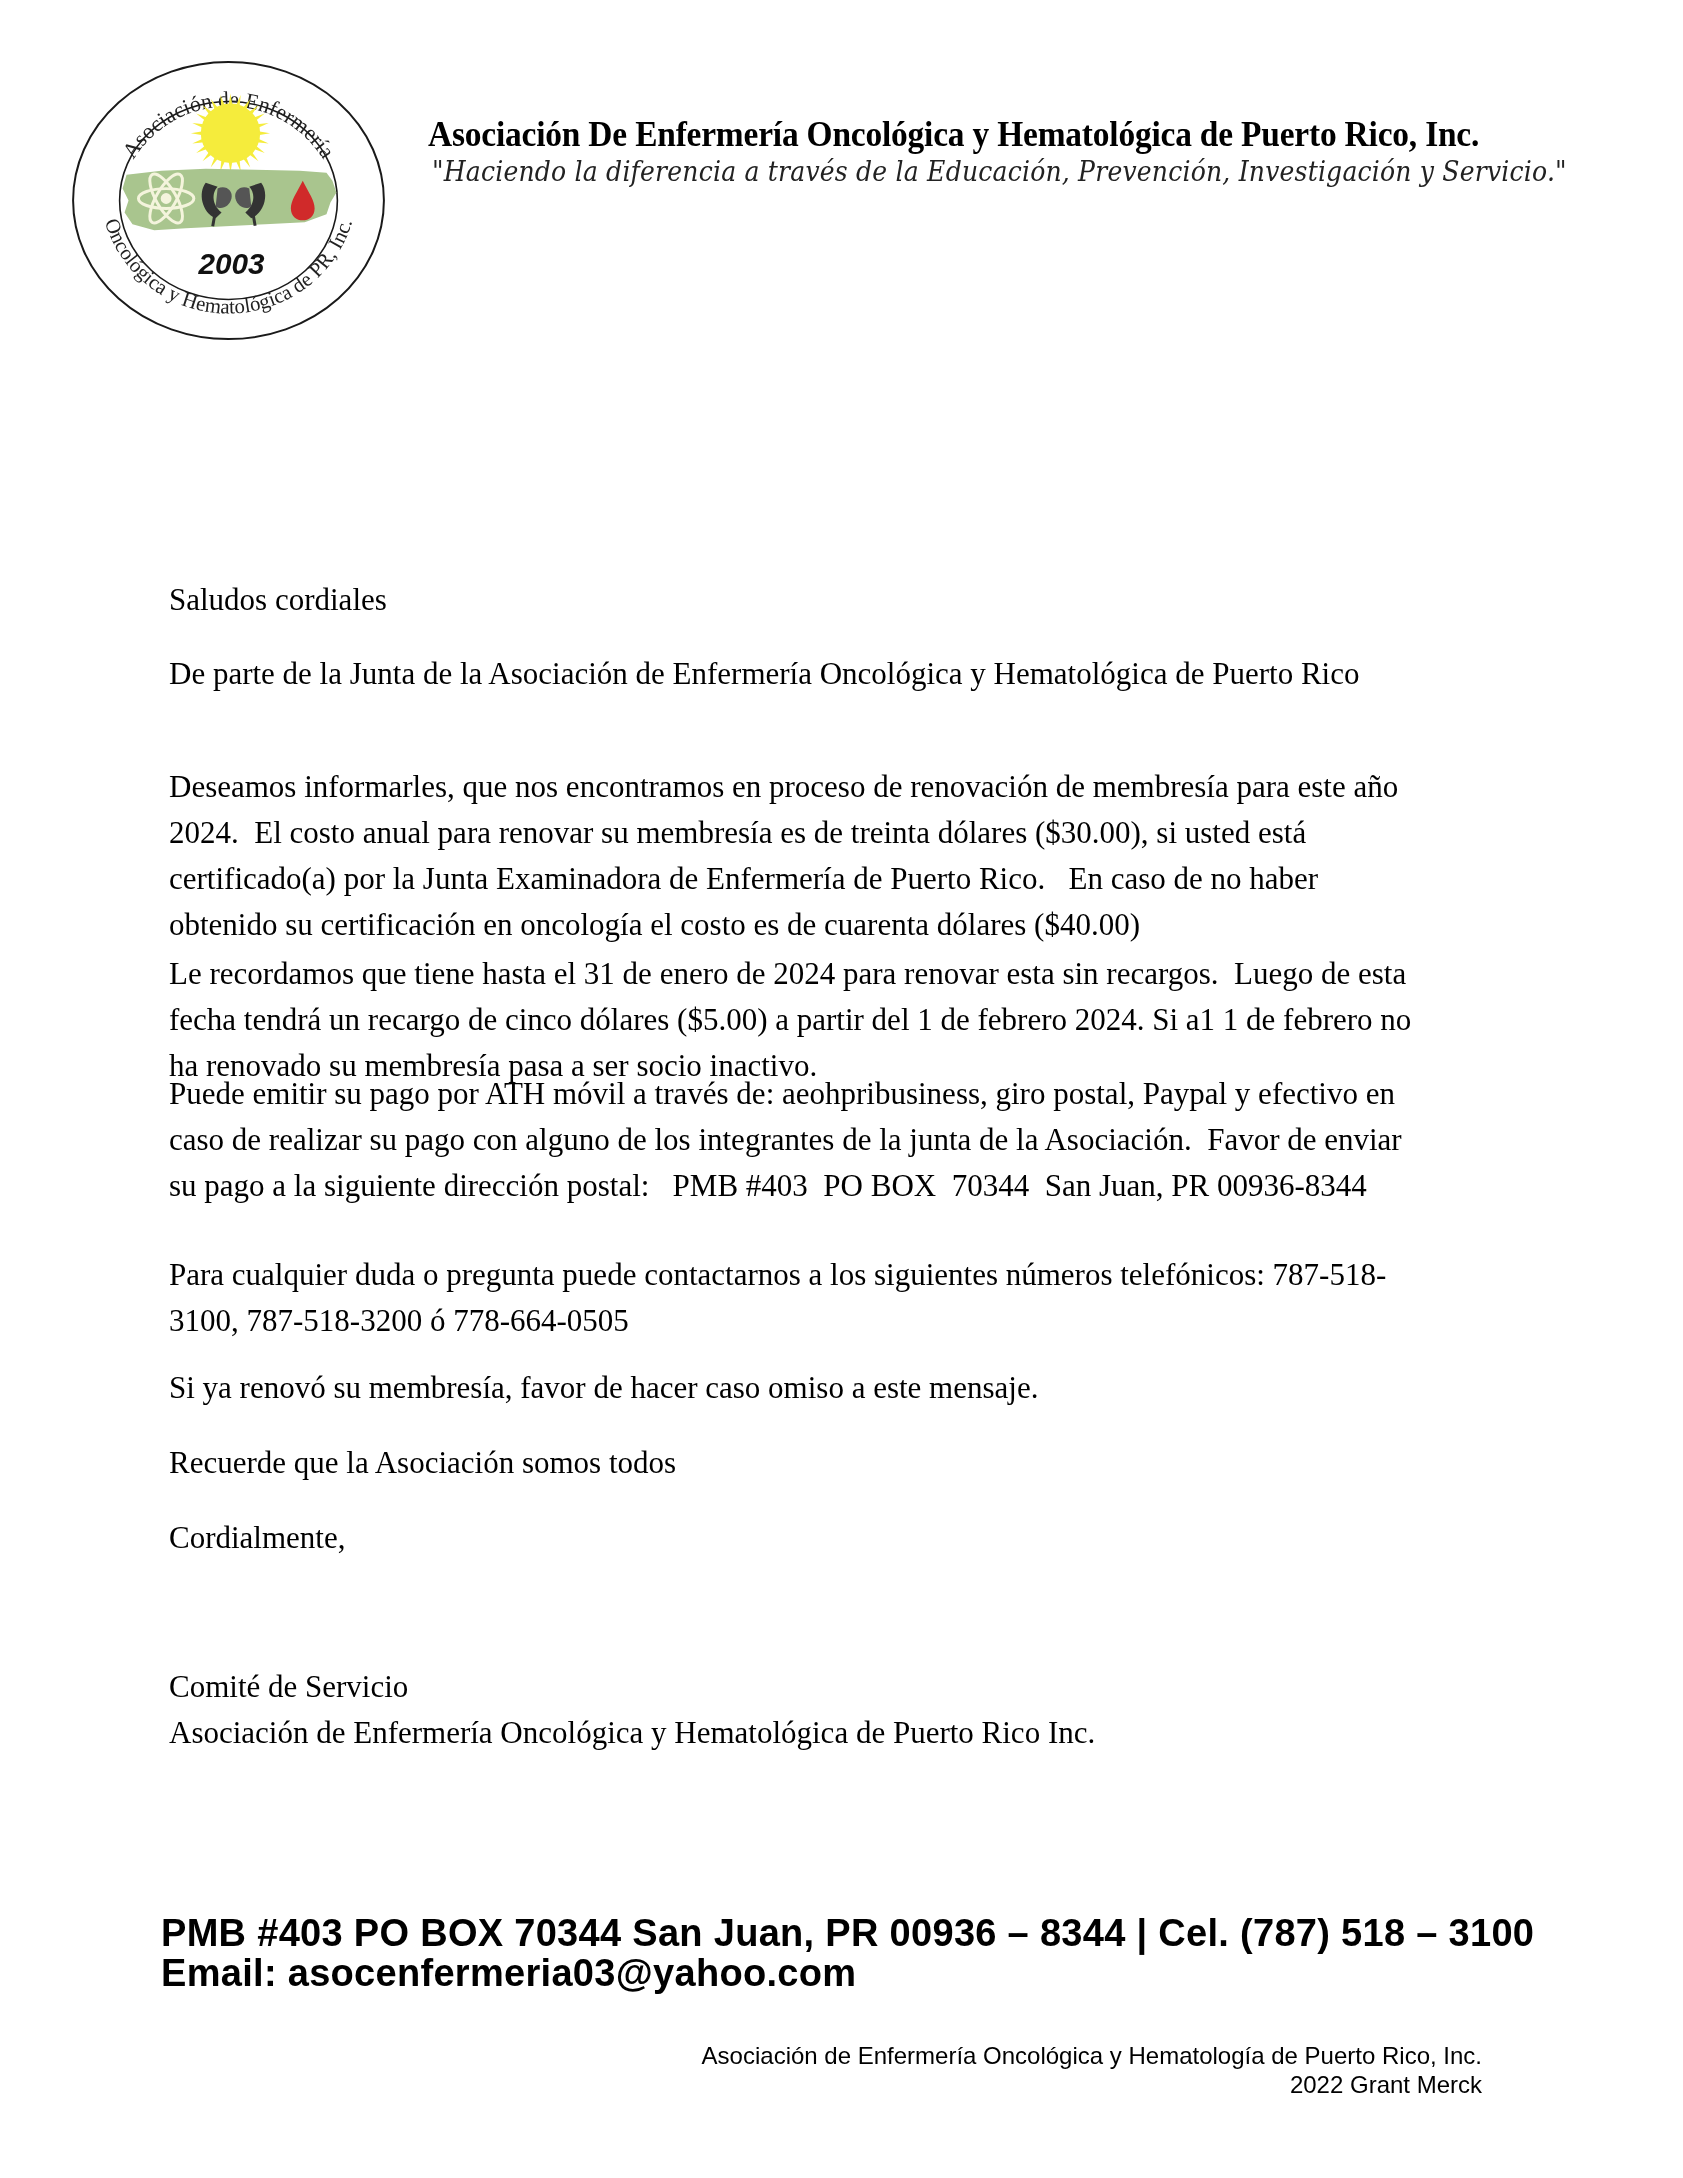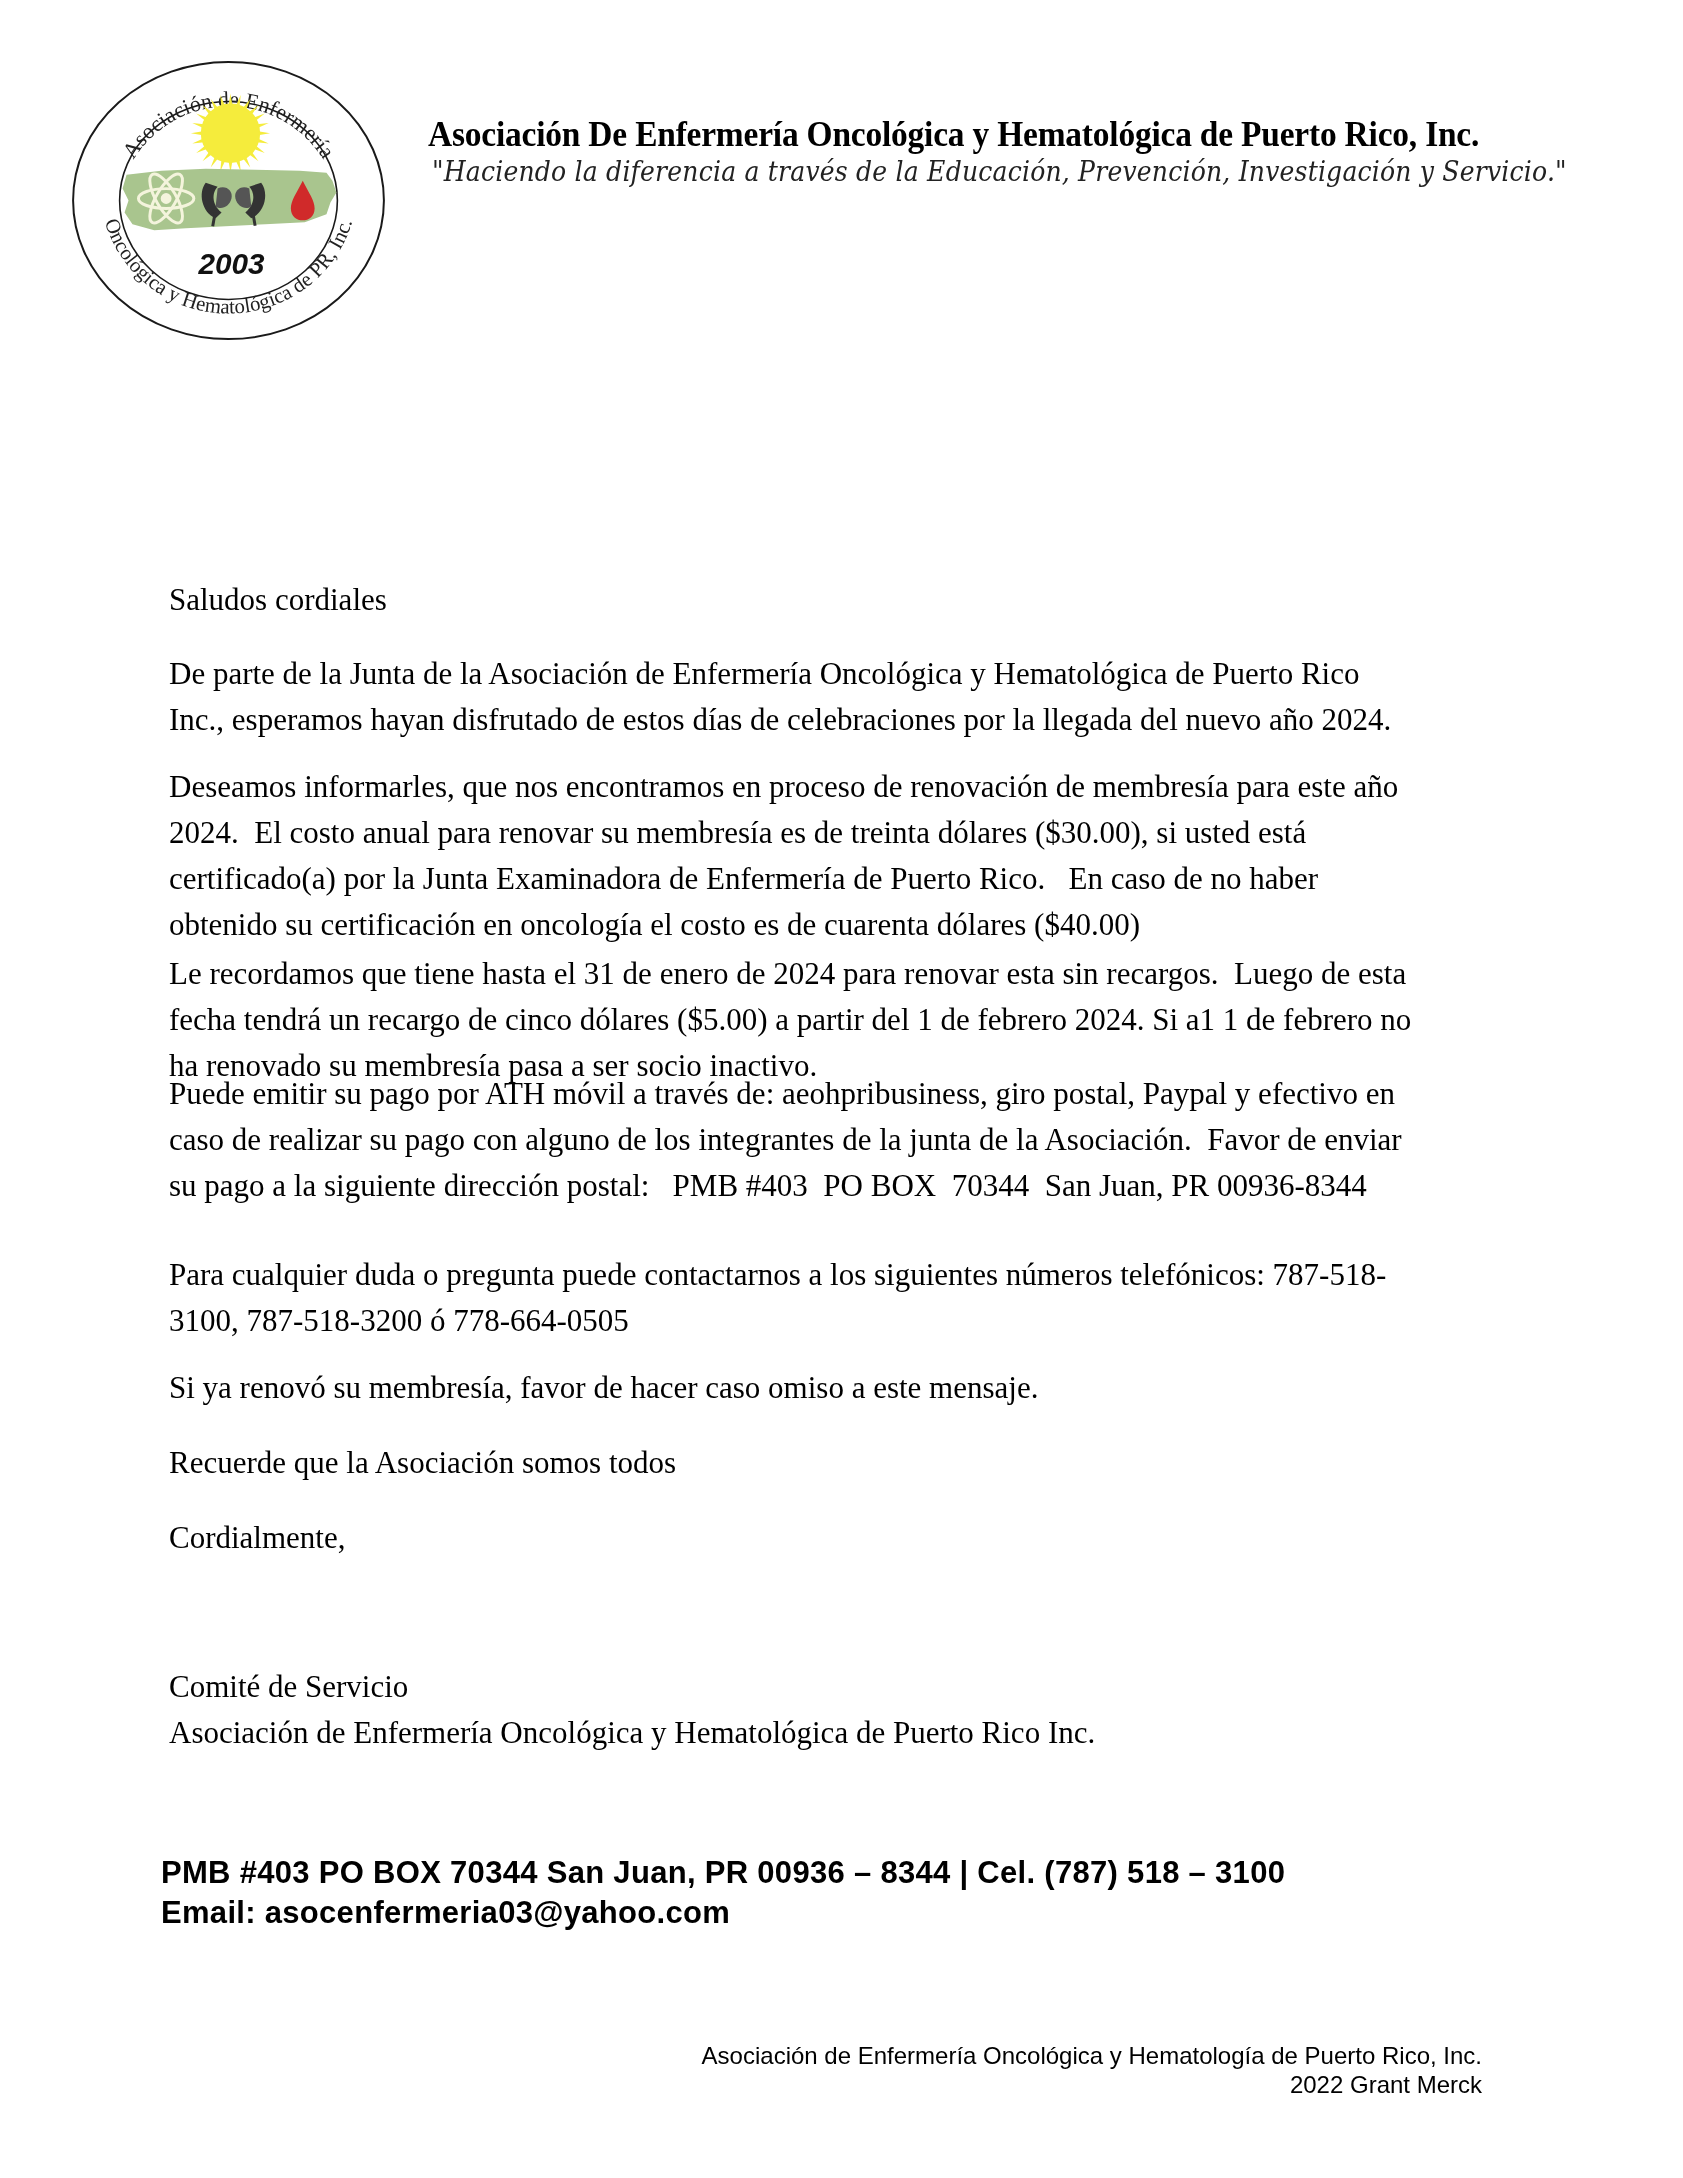--- a/index.html
+++ b/index.html
@@ -18,21 +18,21 @@
     font-family: "DejaVu Serif", serif; font-style: italic; font-size: 27px;
     color: #222; letter-spacing: 0.2px; transform: scaleX(0.93); transform-origin: left center;
   }
 
   
   .letter { left: 161px; width: 1332px; font-family: "Liberation Serif", serif; font-size: 31px; line-height: 38px; }
   .letter p { margin: 8px; }
   .nowrap { white-space: pre; }
 
   
-  #footer-contact { left: 161px; top: 1853px; font-family: "Liberation Sans", sans-serif; font-weight: bold; font-size: 31px; line-height: 40px; white-space: nowrap; letter-spacing: 0.3px; }
+  #footer-contact { left: 161px; top: 1913px; font-family: "Liberation Sans", sans-serif; font-weight: bold; font-size: 38px; line-height: 40px; white-space: nowrap; letter-spacing: 0.3px; }
   #footer-credit { right: 201px; top: 2041px; text-align: right; font-family: "Liberation Sans", sans-serif; font-size: 24px; line-height: 29px; white-space: nowrap; }
 </style>
 </head>
 <body>
 
 <div class="abs" id="logo">
   <svg width="323" height="293" viewBox="0 0 326 296">
     <defs>
       <path id="ringTop" d="M 52 150 A 112 112 0 0 1 274 150"></path>
       <path id="ringBottom" d="M 34 150 A 130 128 0 0 0 292 150"></path>
@@ -103,21 +103,20 @@
 
 <div class="abs" id="org-title">Asociación De Enfermería Oncológica y Hematológica de Puerto Rico, Inc.</div>
 <div class="abs" id="org-tagline">"Haciendo la diferencia a través de la Educación, Prevención, Investigación y Servicio."</div>
 
 <div class="abs letter" style="top:573px;">
   <p>Saludos cordiales</p>
 </div>
 
 <div class="abs letter" style="top:647px;">
   <p class="nowrap">De parte de la Junta de la Asociación de Enfermería Oncológica y Hematológica de Puerto Rico</p>
-  <p class="nowrap">Inc., esperamos hayan disfrutado de estos días de celebraciones por la llegada del nuevo año 2024.</p>
 </div>
 
 <div class="abs letter" style="top:760px;">
   <p class="nowrap">Deseamos informarles, que nos encontramos en proceso de renovación de membresía para este año</p>
   <p class="nowrap">2024.  El costo anual para renovar su membresía es de treinta dólares ($30.00), si usted está</p>
   <p class="nowrap">certificado(a) por la Junta Examinadora de Enfermería de Puerto Rico.   En caso de no haber</p>
   <p class="nowrap">obtenido su certificación en oncología el costo es de cuarenta dólares ($40.00)</p>
 </div>
 
 <div class="abs letter" style="top:947px;">

